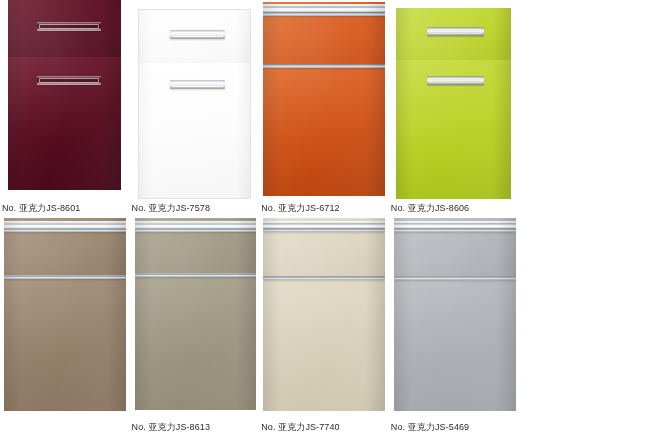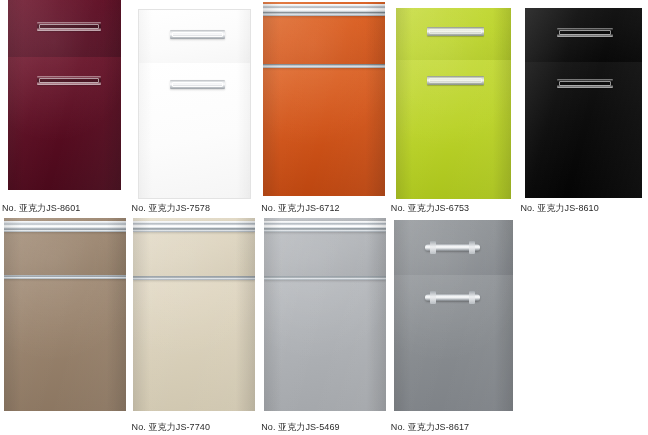--- a/index.html
+++ b/index.html
@@ -233,39 +233,23 @@
             <div class="handle-rect onlight" style="left:31px;width:57px;top:19px;"></div>
           </div>
           <div class="seam" style="top:52px;background:rgba(0,0,0,0.22);"></div>
           <div class="lower" style="height:139px;background:linear-gradient(170deg,#c4da36 0%,#bad228 48%,#a8c11b 100%);">
             <div class="handle-rect onlight" style="left:31px;width:57px;top:16px;"></div>
           </div>
           <div class="sheen"></div>
           <div class="vignette"></div>
         </div>
       </div>
-      <div class="label">No. 亚克力JS-6753</div>
-    </div>
-
-    <div class="cell">
-      <div class="panel-wrap">
-        <div class="door" style="width:117px;height:190px;margin-top:8px;background:#0d0d0e;
-                    box-shadow:inset 0 0 0 1px rgba(255,255,255,0.22);">
-          <div class="upper" style="height:54px;background:linear-gradient(165deg,#191919 0%,#101010 55%,#060606 100%);">
-            <div class="handle-rect" style="left:32px;width:56px;top:20px;"></div>
-          </div>
-          <div class="seam" style="top:54px;background:rgba(255,255,255,0.22);"></div>
-          <div class="lower" style="height:136px;background:linear-gradient(170deg,#161616 0%,#0c0c0c 45%,#030303 100%);">
-            <div class="handle-rect" style="left:32px;width:56px;top:17px;"></div>
-          </div>
-          <div class="sheen"></div>
-        </div>
-      </div>
-      <div class="label">No. 亚克力JS-8610</div>
-    </div>
+      <div class="label">No. 亚克力JS-8606</div>
+    </div>
+
   </div>
 
   <div class="spacer"></div>
 
   <div class="grid-row row2">
 
     <div class="cell">
       <div class="panel-wrap">
         <div class="door" style="width:122px;height:193px;background:#9c8670;">
           <div class="upper" style="height:57px;background:linear-gradient(165deg,#a48e78 0%,#9a846e 55%,#8e7963 100%);">
@@ -273,20 +257,35 @@
           </div>
           <div class="lower" style="height:136px;background:linear-gradient(170deg,#a18b75 0%,#97816b 45%,#8a7560 100%);">
             <div class="strip warm" style="top:-7px;height:11px;"></div>
           </div>
           <div class="sheen"></div>
           <div class="vignette"></div>
         </div>
       </div>
     </div>
 
+    <div class="cell">
+      <div class="panel-wrap">
+        <div class="door" style="width:121px;height:192px;margin-left:2px;background:#a39b86;">
+          <div class="upper" style="height:55px;background:linear-gradient(165deg,#aaa28d 0%,#a09882 55%,#968e79 100%);">
+            <div class="strip warm" style="top:3px;height:11px;"></div>
+          </div>
+          <div class="lower" style="height:137px;background:linear-gradient(170deg,#a8a08b 0%,#9e9681 45%,#938b76 100%);">
+            <div class="strip warm" style="top:-7px;height:11px;"></div>
+          </div>
+          <div class="sheen"></div>
+          <div class="vignette"></div>
+        </div>
+      </div>
+      <div class="label">No. 亚克力JS-8613</div>
+    </div>
 
     <div class="cell">
       <div class="panel-wrap">
         <div class="door" style="width:122px;height:193px;background:#ded5c0;">
           <div class="upper" style="height:58px;background:linear-gradient(165deg,#e5ddca 0%,#ddd4bf 55%,#d4cbb5 100%);">
             <div class="strip" style="top:3px;height:11px;"></div>
           </div>
           <div class="lower" style="height:135px;background:linear-gradient(170deg,#e3dac6 0%,#dad1bb 45%,#cfc6af 100%);">
             <div class="strip" style="top:-7px;height:11px;"></div>
           </div>
@@ -306,37 +305,15 @@
           <div class="lower" style="height:135px;background:linear-gradient(170deg,#b8bbbf 0%,#aeb1b5 45%,#a3a6aa 100%);">
             <div class="strip" style="top:-7px;height:11px;"></div>
           </div>
           <div class="sheen"></div>
           <div class="vignette"></div>
         </div>
       </div>
       <div class="label">No. 亚克力JS-5469</div>
     </div>
 
-    <div class="cell">
-      <div class="panel-wrap">
-        <div class="door" style="width:119px;height:191px;margin-top:2px;background:#8b8f93;">
-          <div class="upper" style="height:55px;background:linear-gradient(165deg,#95999d 0%,#8b8f93 55%,#81858a 100%);">
-            <div class="handle-bar" style="left:31px;width:55px;top:24px;">
-              <span class="post l"></span>
-              <span class="post r"></span>
-            </div>
-          </div>
-          <div class="seam" style="top:55px;background:rgba(0,0,0,0.16);"></div>
-          <div class="lower" style="height:136px;background:linear-gradient(170deg,#92969a 0%,#888c90 45%,#7d8186 100%);">
-            <div class="handle-bar" style="left:31px;width:55px;top:19px;">
-              <span class="post l"></span>
-              <span class="post r"></span>
-            </div>
-          </div>
-          <div class="sheen"></div>
-          <div class="vignette"></div>
-        </div>
-      </div>
-      <div class="label">No. 亚克力JS-8617</div>
-    </div>
   </div>
 
 </div>
 
 </body></html>

